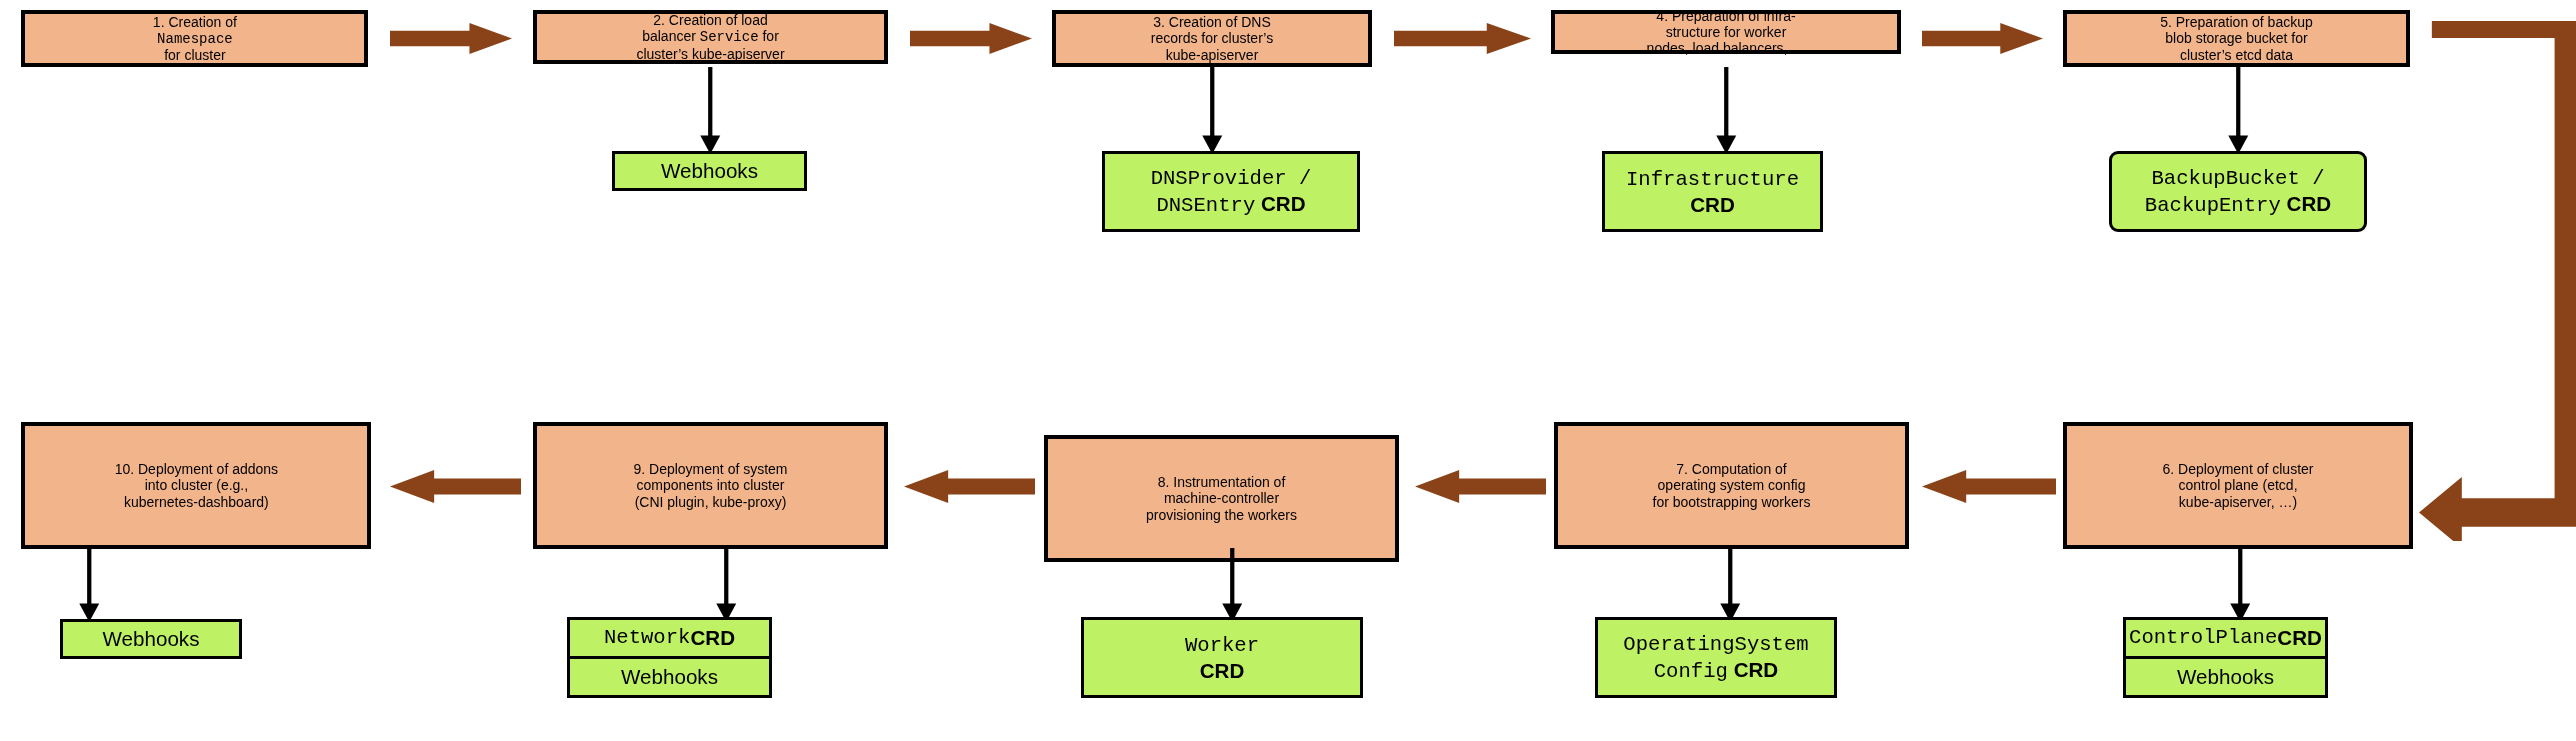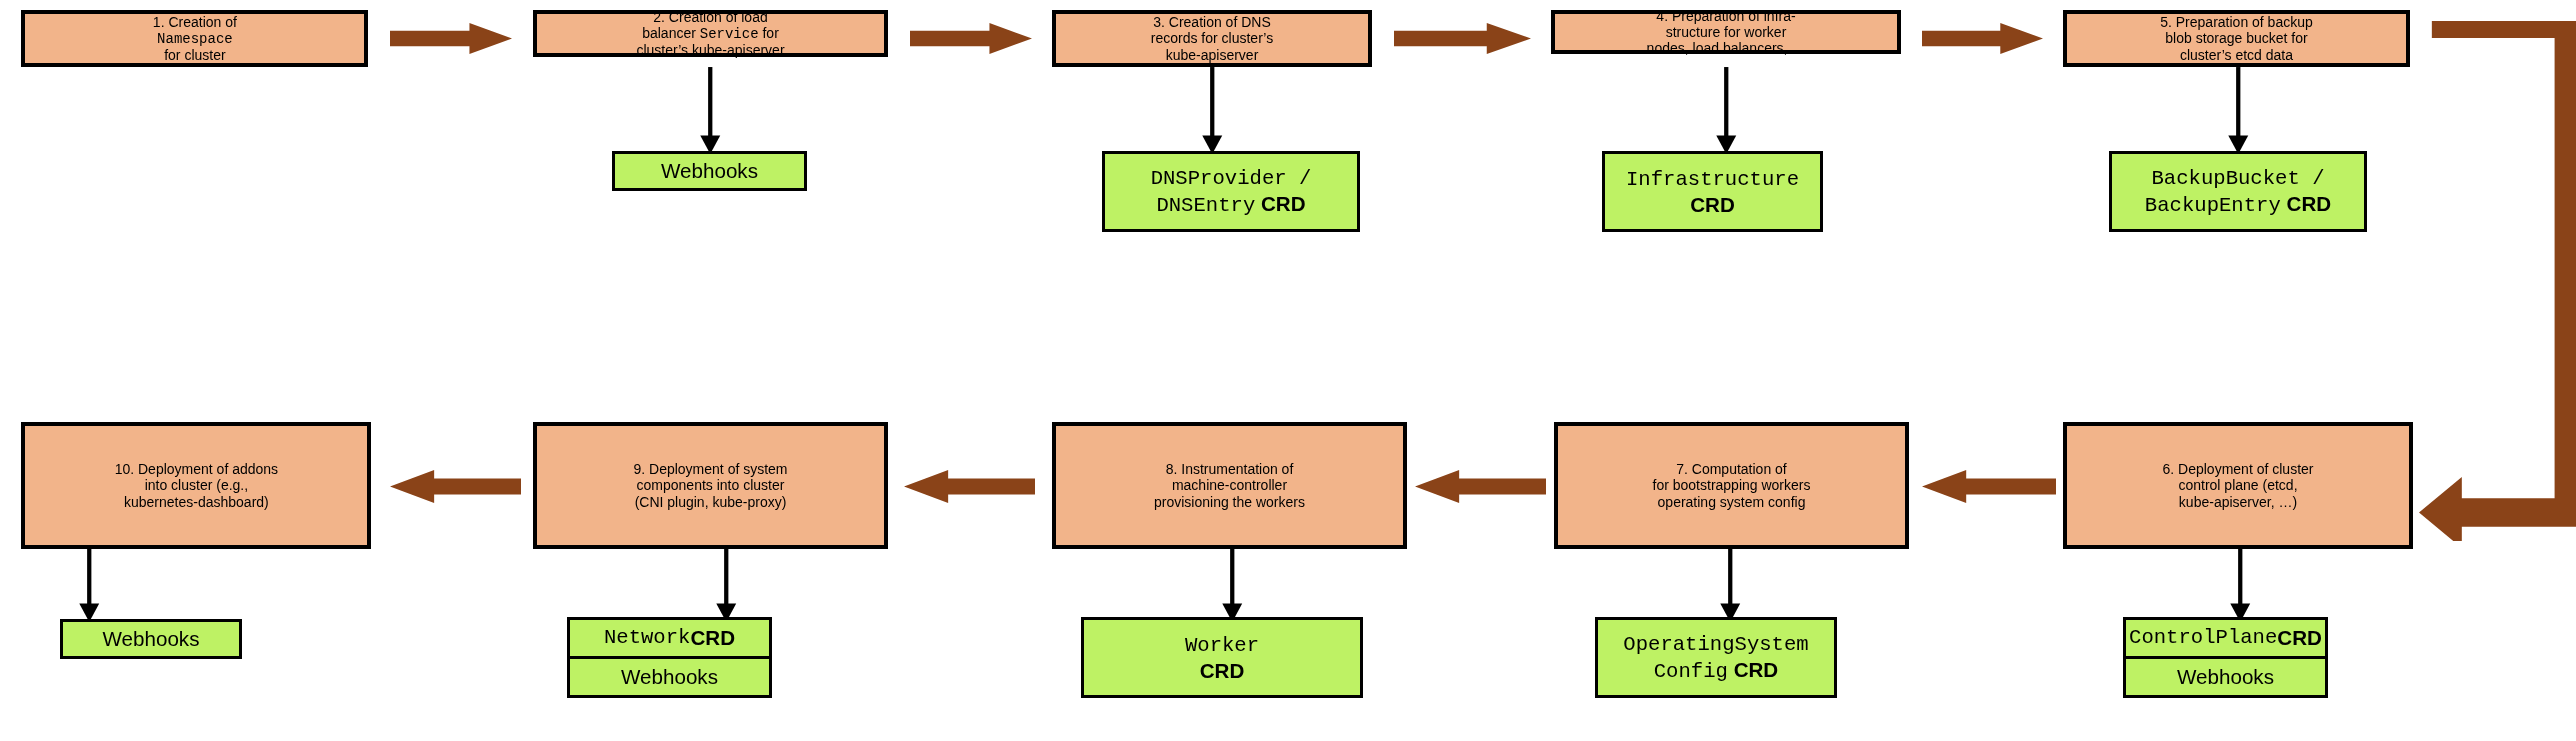--- a/index.html
+++ b/index.html
@@ -59,21 +59,21 @@
 <div id="stage">
 
   <div class="step" style="left:21.4px; top:10px; width:347px; height:57px;">
     <span class="t">
         <div><span>1. Creation of</span></div>
         <div><span class="mono">Namespace</span></div>
         <div><span>for cluster</span></div>
       </span>
   </div>
 
-  <div class="step" style="left:533px; top:10px; width:355px; height:47px;">
+  <div class="step" style="left:533px; top:10px; width:355px; height:54px;">
     <span class="t">
         <div><span>2. Creation of load</span></div>
         <div><span>balancer </span><span class="mono">Service</span><span> for</span></div>
         <div><span>cluster’s kube-apiserver</span></div>
       </span>
   </div>
 
   <div class="step" style="left:1052px; top:10px; width:320px; height:57px;">
     <span class="t">
         <div><span>3. Creation of DNS</span></div>
@@ -175,21 +175,21 @@
     </div>
   </div>
 
   <div class="res" style="left:1602px; top:151px; width:221px; height:81px;">
     <div class="cell" style="flex-direction:column;">
       <span><span class="mono">Infrastructure</span></span>
       <span><span class="sansb">CRD</span></span>
     </div>
   </div>
 
-  <div class="res" style="left:2109px; top:151px; width:258px; height:81px;">
+  <div class="res" style="left:2109px; top:151px; width:258px; height:81px;border-radius:9px;">
     <div class="cell" style="flex-direction:column;">
       <span><span class="mono">BackupBucket /</span></span>
       <span><span class="mono">BackupEntry</span><span class="sansb"> CRD</span></span>
     </div>
   </div>
 
   <div class="step" style="left:21.4px; top:422px; width:350px; height:127px;">
     <span class="t">
         <div><span>10. Deployment of addons</span></div>
         <div><span>into cluster (e.g.,</span></div>
@@ -198,33 +198,33 @@
   </div>
 
   <div class="step" style="left:533px; top:422px; width:355px; height:127px;">
     <span class="t">
         <div><span>9. Deployment of system</span></div>
         <div><span>components into cluster</span></div>
         <div><span>(CNI plugin, kube-proxy)</span></div>
       </span>
   </div>
 
-  <div class="step" style="left:1044px; top:422px; width:355px; height:127px;margin-left:8px;">
+  <div class="step" style="left:1044px; top:435px; width:355px; height:127px;">
     <span class="t">
         <div><span>8. Instrumentation of</span></div>
         <div><span>machine-controller</span></div>
         <div><span>provisioning the workers</span></div>
       </span>
   </div>
 
   <div class="step" style="left:1554px; top:422px; width:355px; height:127px;">
     <span class="t">
         <div><span>7. Computation of</span></div>
+        <div><span>operating system config</span></div>
         <div><span>for bootstrapping workers</span></div>
-        <div><span>operating system config</span></div>
       </span>
   </div>
 
   <div class="step" style="left:2063px; top:422px; width:350px; height:127px;">
     <span class="t">
         <div><span>6. Deployment of cluster</span></div>
         <div><span>control plane (etcd,</span></div>
         <div><span>kube-apiserver, …)</span></div>
       </span>
   </div>

